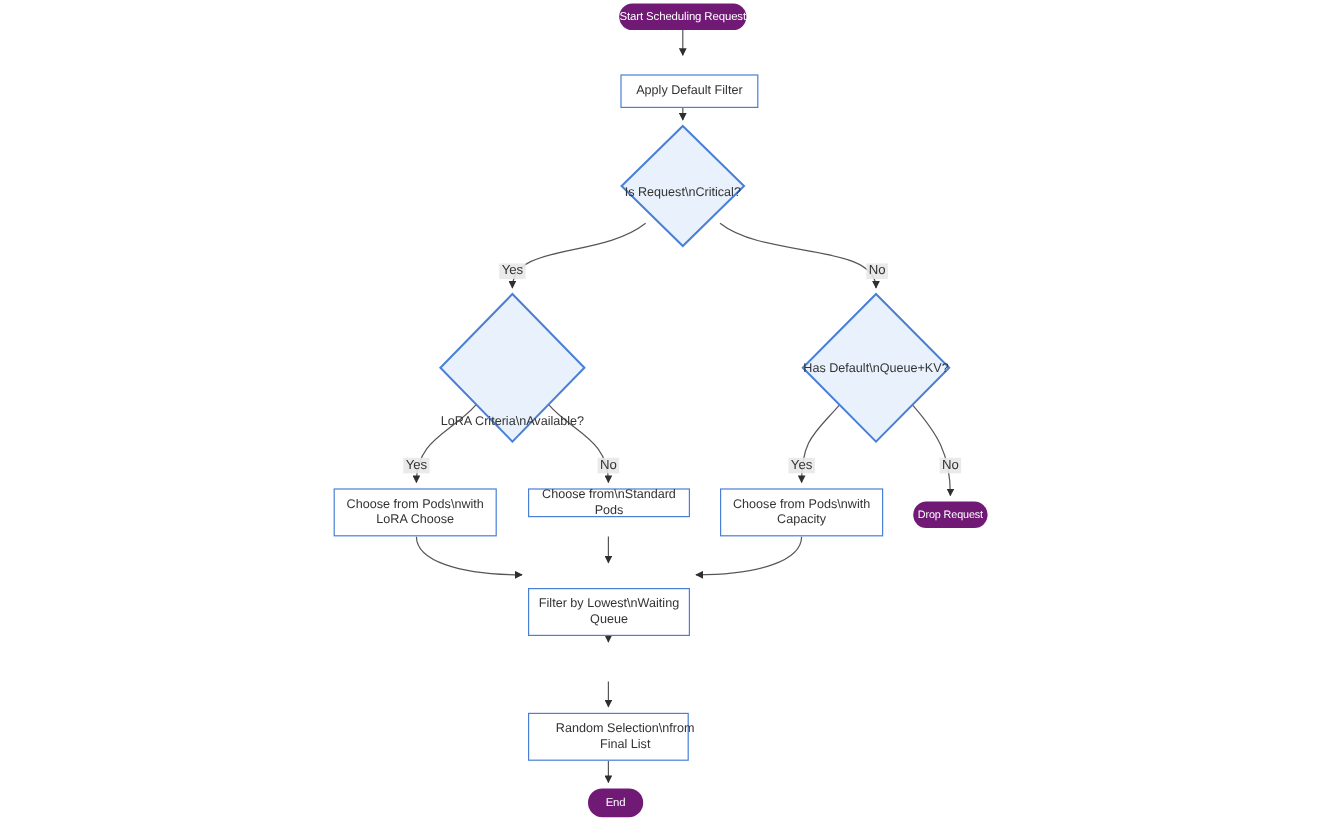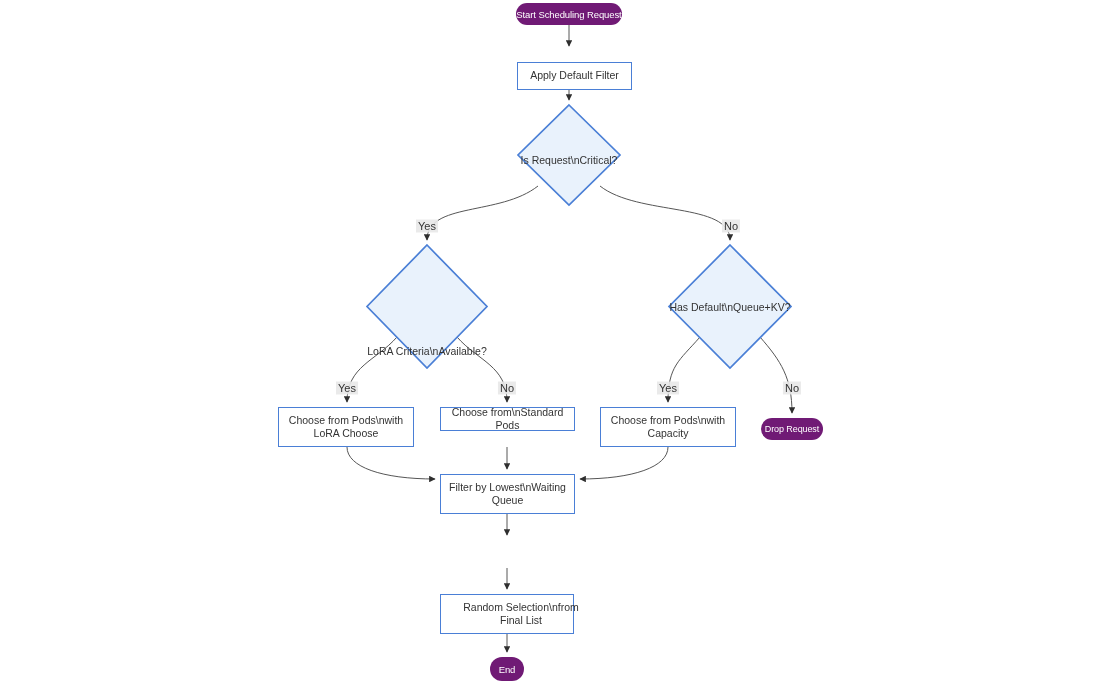--- a/index.html
+++ b/index.html
@@ -55,21 +55,21 @@
   </svg>
 
   <div class="node pill" style="left:516px;top:3px;width:106px;height:22px;border-radius:11px;">
     <span>Start Scheduling Request</span>
   </div>
 
   <div class="node pill" style="left:761px;top:418px;width:62px;height:22px;border-radius:11px;font-size:9px;">
     <span>Drop Request</span>
   </div>
 
-  <div class="node pill" style="left:490px;top:657px;width:34px;height:24px;border-radius:12px;">
+  <div class="node pill" style="left:490px;top:657px;width:46px;height:24px;border-radius:12px;">
     <span>End</span>
   </div>
 
   <div class="node rect-node" style="left:517px;top:62px;width:115px;height:28px;">
     <div class="line">Apply Default Filter</div>
   </div>
 
   <div class="node rect-node" style="left:278px;top:407px;width:136px;height:40px;">
     <div class="line">Choose from Pods\nwith</div>
     <div class="line">LoRA Choose</div>
@@ -78,21 +78,21 @@
   <div class="node rect-node" style="left:440px;top:407px;width:135px;height:24px;">
     <div class="line">Choose from\nStandard</div>
     <div class="line">Pods</div>
   </div>
 
   <div class="node rect-node" style="left:600px;top:407px;width:136px;height:40px;">
     <div class="line">Choose from Pods\nwith</div>
     <div class="line">Capacity</div>
   </div>
 
-  <div class="node rect-node" style="left:440px;top:474px;width:135px;height:40px;">
+  <div class="node rect-node" style="left:440px;top:490px;width:135px;height:40px;">
     <div class="line">Filter by Lowest\nWaiting</div>
     <div class="line">Queue</div>
   </div>
 
 
   <div class="node rect-node" style="left:440px;top:594px;width:134px;height:40px;padding-left:28px;">
     <div class="line">Random Selection\nfrom</div>
     <div class="line">Final List</div>
   </div>
 

